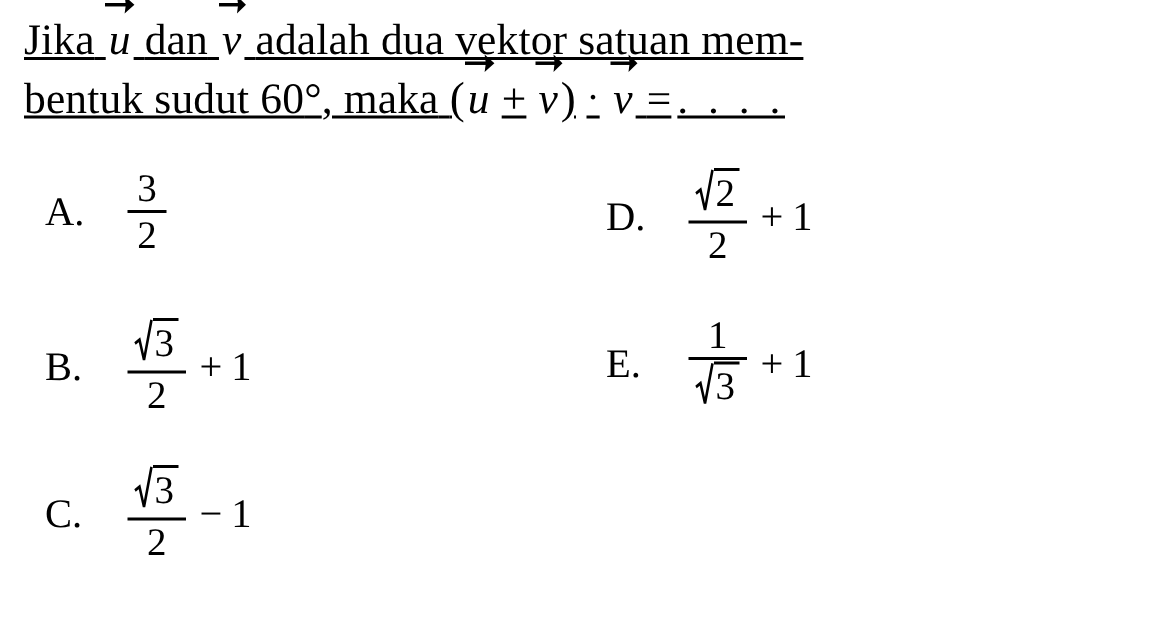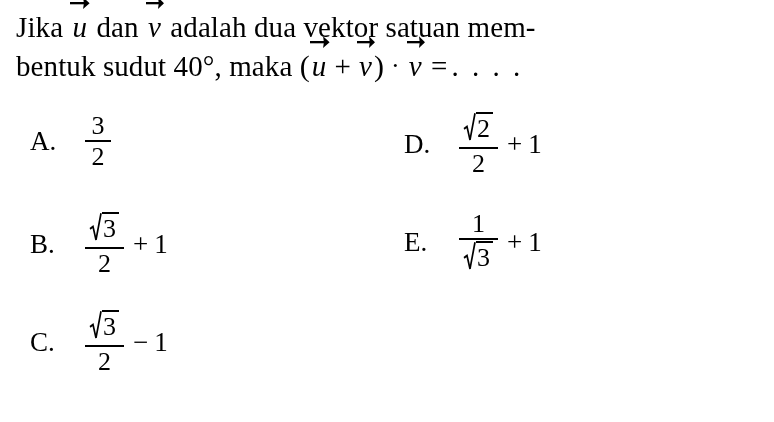--- a/index.html
+++ b/index.html
@@ -13,20 +13,21 @@
     font-family: "Liberation Serif", serif;
     color: #000000;
     overflow: hidden;
   }
   .page {
     position: relative;
     width: 774px;
     height: 422px;
     box-sizing: border-box;
     padding: 8px 16px 0 16px;
+    text-decoration: underline;
   }
   .question {
     font-size: 29px;
     line-height: 1.32;
     letter-spacing: 0.1px;
   }
   .qline {
     white-space: nowrap;
   }
   
@@ -159,21 +160,21 @@
             <line x1="0" y1="7" x2="22" y2="7" stroke="#000" stroke-width="1.6"></line>
             <polygon points="24,7 16,3 17,7 16,11" fill="#000"></polygon>
           </svg>
         </span>
         <span>v</span>
       </span>
       <span>adalah dua vektor satuan mem-</span>
     </div>
 
     <div class="qline">
-      <span>bentuk sudut 40</span><span>°</span><span>, maka</span>
+      <span>bentuk sudut 60</span><span>°</span><span>, maka</span>
       <span class="paren">(</span><span class="vec">
         <span class="arrow">
           <svg viewBox="0 0 24 10" preserveAspectRatio="none">
             <line x1="0" y1="7" x2="22" y2="7" stroke="#000" stroke-width="1.6"></line>
             <polygon points="24,7 16,3 17,7 16,11" fill="#000"></polygon>
           </svg>
         </span>
         <span>u</span>
       </span><span class="op">+</span><span class="vec">
         <span class="arrow">

